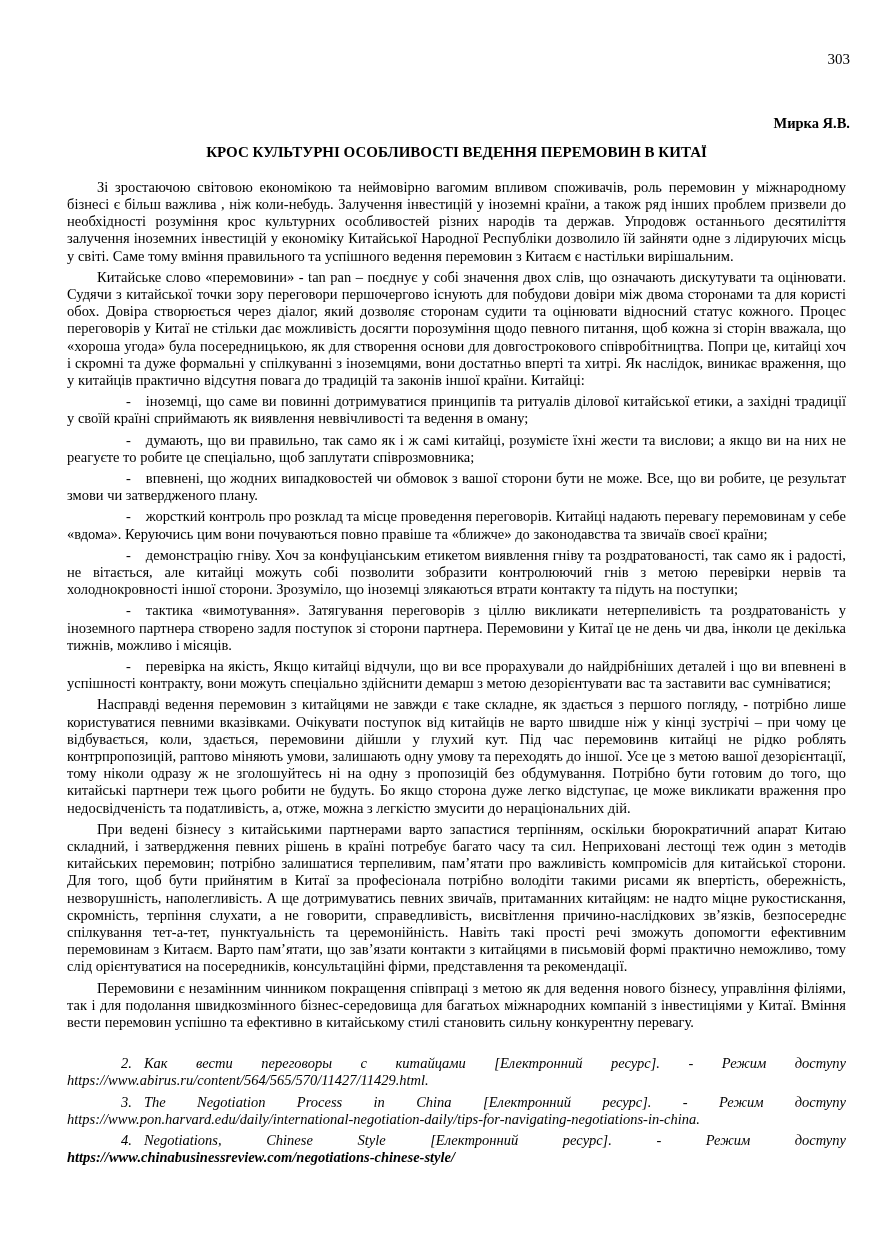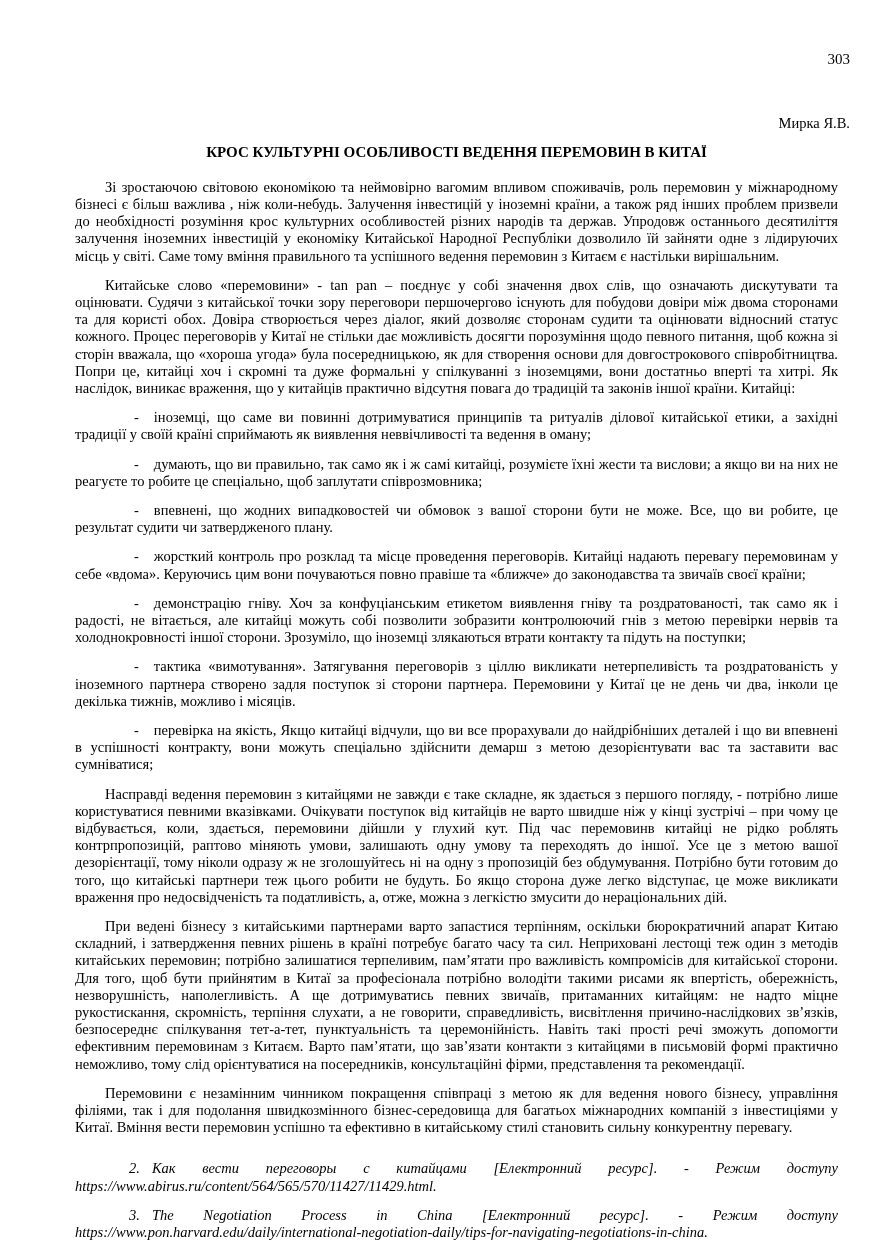--- a/index.html
+++ b/index.html
@@ -25,36 +25,36 @@
     text-align: right;
     font-size: 15px;
     line-height: 18px;
   }
   .byline {
     margin-top: 22px;
     text-align: right;
     font-size: 14.5px;
     line-height: 17.2px;
   }
-  .byline .bold { font-weight: normal; margin-top: 47px; }
+  .byline .bold { font-weight: bold; margin-top: 47px; }
   .byline .italic { font-style: italic; }
   h1.title {
     margin: 12px 0 0 0;
     text-align: center;
     font-weight: bold;
     font-size: 15px;
     line-height: 17.5px;
   }
   .body-text {
     margin-top: 17px;
     font-size: 14.5px;
     line-height: 17.2px;
     text-align: justify;
   }
-  p { margin: 12px; }
+  p { margin: 4px; }
   p.para { text-indent: 30px; }
   p.li   { text-indent: 59px; }
   .dash { margin-right: 15px; }
   .refs {
     margin-top: 24px;
     font-size: 14.5px;
     line-height: 17.2px;
     text-align: justify;
     font-style: italic;
   }
@@ -73,21 +73,21 @@
     <div class="bold">Мирка Я.В.</div>
   </div>
 
   <h1 class="title">КРОС КУЛЬТУРНІ ОСОБЛИВОСТІ ВЕДЕННЯ ПЕРЕМОВИН В КИТАЇ</h1>
 
   <div class="body-text">
     <p class="para">Зі зростаючою світовою економікою та неймовірно вагомим  впливом споживачів, роль перемовин у міжнародному бізнесі є більш важлива , ніж коли-небудь. Залучення інвестицій у іноземні країни, а також ряд інших проблем призвели до необхідності розуміння крос культурних особливостей різних народів та держав. Упродовж останнього десятиліття залучення іноземних інвестицій у економіку Китайської Народної Республіки дозволило їй зайняти одне з лідируючих місць у світі. Саме тому вміння правильного та успішного ведення перемовин з Китаєм є настільки вирішальним.</p>
     <p class="para">Китайське слово «перемовини» - tan pan – поєднує у собі значення двох слів, що означають дискутувати та оцінювати. Судячи з китайської точки зору переговори першочергово існують для побудови довіри між двома сторонами та для користі обох. Довіра створюється через діалог, який дозволяє сторонам судити та оцінювати відносний статус кожного. Процес переговорів у Китаї не стільки дає можливість досягти порозуміння щодо певного питання, щоб кожна зі сторін вважала, що «хороша угода» була посередницькою, як для створення основи для довгострокового співробітництва. Попри це, китайці хоч і скромні та дуже формальні у спілкуванні з іноземцями, вони достатньо вперті та хитрі. Як наслідок, виникає враження, що у китайців практично відсутня повага до традицій та законів іншої країни. Китайці:</p>
     <p class="li"><span class="dash">-</span><span>іноземці, що саме ви повинні дотримуватися принципів та ритуалів ділової китайської етики, а західні традиції у своїй країні сприймають як виявлення неввічливості та ведення в оману;</span></p>
     <p class="li"><span class="dash">-</span><span>думають, що ви правильно, так само як і ж самі китайці, розумієте їхні жести та вислови; а якщо ви на них не реагуєте то робите це спеціально, щоб заплутати співрозмовника;</span></p>
-    <p class="li"><span class="dash">-</span><span>впевнені, що жодних випадковостей чи обмовок з вашої сторони бути не може. Все, що ви робите, це результат судити чи затвердженого плану.</span></p>
+    <p class="li"><span class="dash">-</span><span>впевнені, що жодних випадковостей чи обмовок з вашої сторони бути не може. Все, що ви робите, це результат змови чи затвердженого плану.</span></p>
     <p class="li"><span class="dash">-</span><span>жорсткий контроль про розклад та місце проведення переговорів. Китайці надають перевагу перемовинам у себе «вдома». Керуючись цим вони почуваються повно правіше та «ближче» до законодавства та звичаїв своєї країни;</span></p>
     <p class="li"><span class="dash">-</span><span>демонстрацію гніву. Хоч за конфуціанським етикетом виявлення гніву та роздратованості, так само як і радості, не вітається, але китайці можуть собі позволити зобразити контролюючий гнів з метою перевірки нервів та холоднокровності іншої сторони. Зрозуміло, що іноземці злякаються втрати контакту та підуть на поступки;</span></p>
     <p class="li"><span class="dash">-</span><span>тактика «вимотування». Затягування переговорів з ціллю викликати нетерпеливість та роздратованість у іноземного партнера створено задля поступок зі сторони партнера. Перемовини у Китаї це не день чи два, інколи це декілька тижнів, можливо і місяців.</span></p>
     <p class="li"><span class="dash">-</span><span>перевірка на якість, Якщо китайці відчули, що ви все прорахували до найдрібніших деталей і що ви впевнені в успішності контракту, вони можуть спеціально здійснити демарш з метою дезорієнтувати вас та заставити вас сумніватися;</span></p>
     <p class="para">Насправді ведення перемовин з китайцями не завжди є таке складне, як здається з першого погляду, - потрібно лише користуватися певними вказівками. Очікувати поступок від китайців не варто швидше ніж у кінці зустрічі – при чому це відбувається, коли, здається, перемовини дійшли у глухий кут. Під час перемовинв китайці не рідко роблять контрпропозицій, раптово міняють умови, залишають одну умову та переходять до іншої. Усе це з метою вашої дезорієнтації, тому ніколи одразу ж не зголошуйтесь ні на одну з пропозицій без обдумування. Потрібно бути готовим до того, що китайські партнери теж цього робити не будуть. Бо якщо сторона дуже легко відступає, це може викликати враження про недосвідченість та податливість, а, отже, можна з легкістю змусити до нераціональних дій.</p>
     <p class="para">При ведені бізнесу з китайськими партнерами варто запастися терпінням, оскільки бюрократичний апарат Китаю складний, і затвердження певних рішень в країні  потребує багато часу та сил. Неприховані лестощі теж один з методів китайських перемовин; потрібно залишатися терпеливим, пам’ятати про важливість компромісів для китайської сторони. Для того, щоб бути прийнятим в Китаї за професіонала потрібно володіти такими рисами як впертість, обережність, незворушність, наполегливість. А ще дотримуватись певних звичаїв, притаманних китайцям: не надто міцне рукостискання, скромність, терпіння слухати, а не говорити, справедливість, висвітлення причино-наслідкових зв’язків, безпосереднє спілкування тет-а-тет, пунктуальність та церемонійність. Навіть такі прості речі зможуть допомогти ефективним перемовинам з Китаєм. Варто пам’ятати, що зав’язати контакти з китайцями в письмовій формі практично неможливо, тому слід орієнтуватися на посередників, консультаційні фірми, представлення та рекомендації.</p>
     <p class="para">Перемовини є незамінним чинником покращення  співпраці  з метою як для ведення нового бізнесу, управління філіями, так і для подолання швидкозмінного бізнес-середовища для багатьох міжнародних компаній з інвестиціями у Китаї. Вміння вести перемовин успішно та ефективно в китайському стилі становить сильну конкурентну перевагу.</p>
   </div>
 
   <div class="refs">

